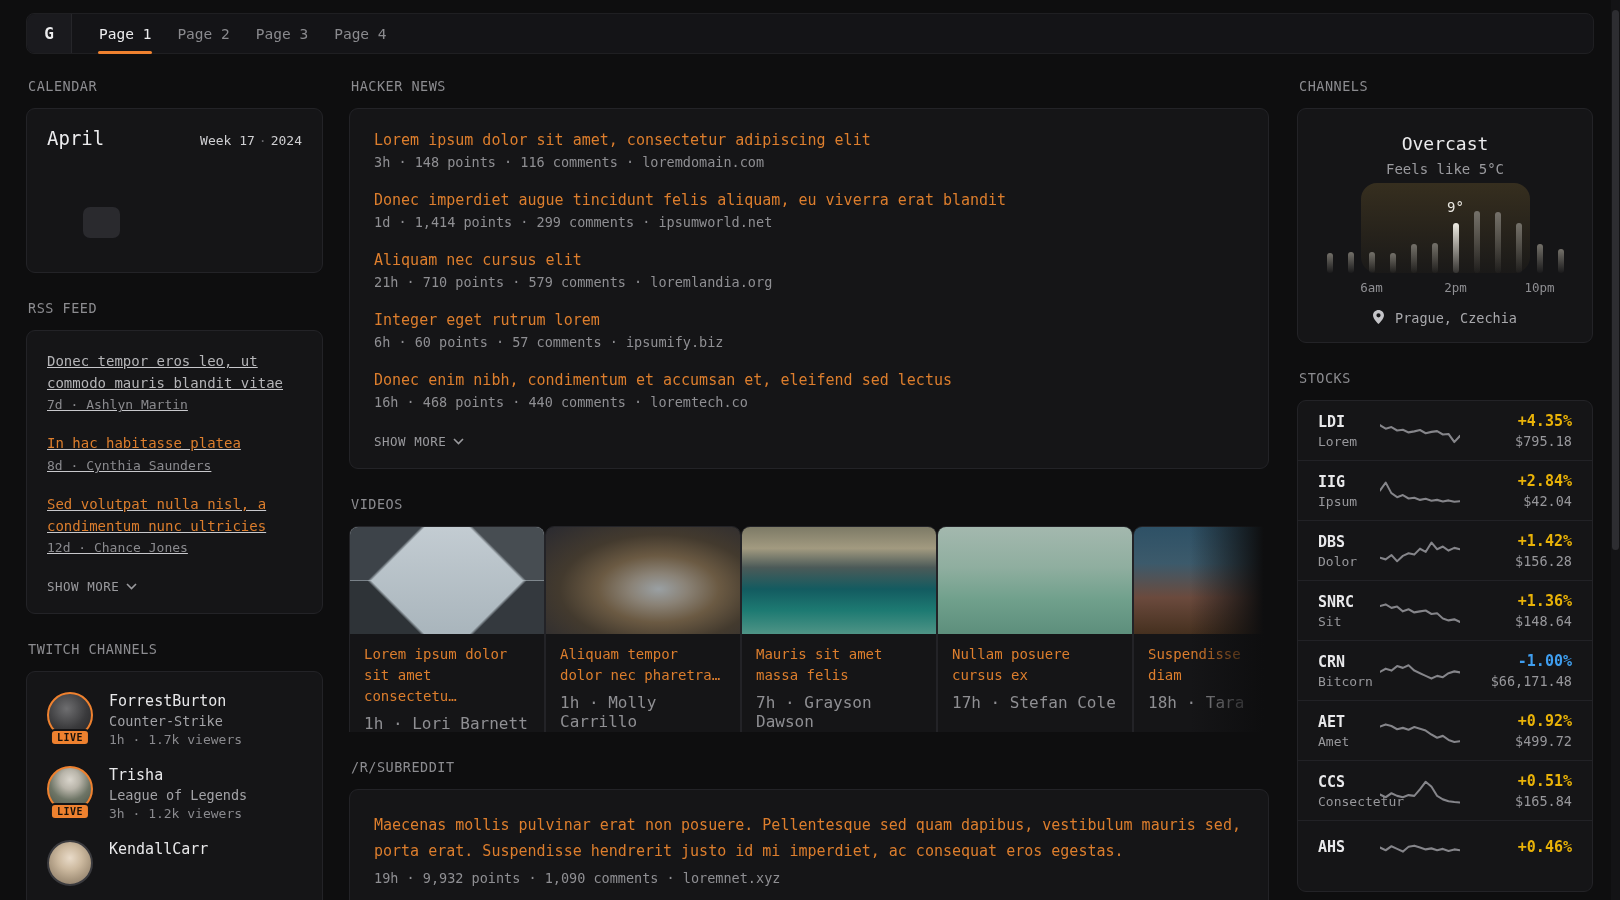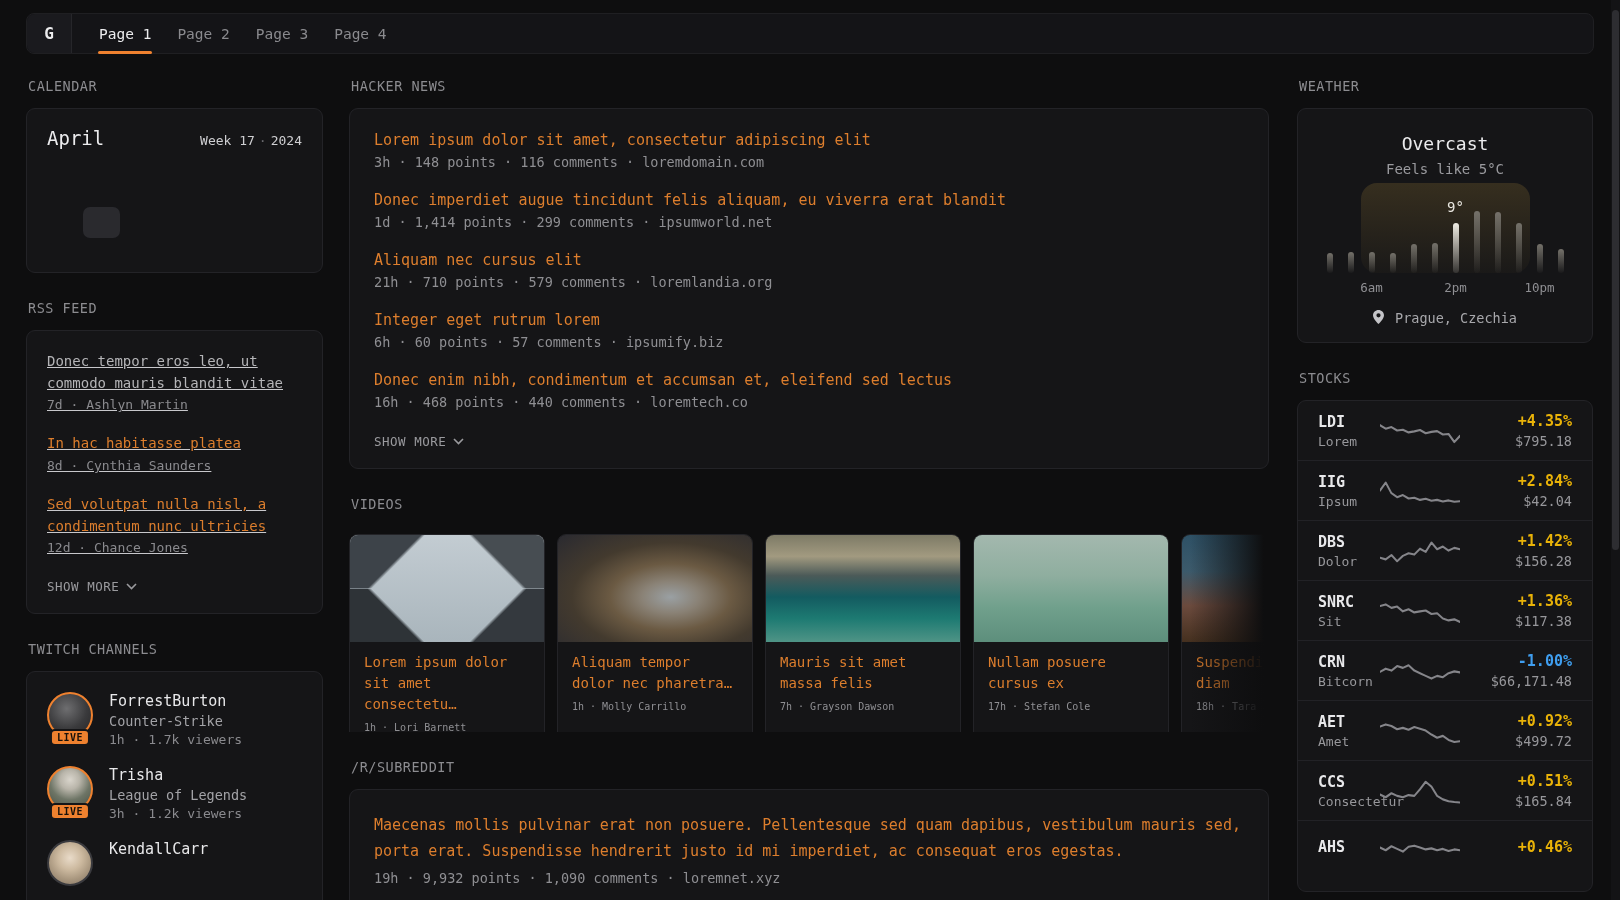--- a/index.html
+++ b/index.html
@@ -101,39 +101,39 @@
   .hn-title { font-size:15px; color:#dd7e2d; }
   .hn-meta { font-size:13.5px; color:#8f8f93; margin-top:5px; }
   .arrow { color:#dd7e2d; }
 
   .sr-card { padding:22px 24px; height:152px; }
   .sr-title { font-size:15px; color:#dd7e2d; line-height:1.75; cursor:pointer; }
   .sr-meta { font-size:13.5px; color:#8f8f93; margin-top:5px; }
 
   
   .videos-row { position:relative; overflow:hidden; height:206px; }
-  .videos-track { display:flex; gap:12px; position:absolute; left:0; top:8px; }
+  .videos-track { display:flex; gap:0; position:absolute; left:0; top:0; }
   .video-card {
     width:196px; flex:none; background:#151517; border:1px solid #232327;
     border-radius:9px; overflow:hidden; cursor:pointer;
   }
   .thumb { width:100%; height:107px; }
   .t1 { background:
         linear-gradient(135deg,#3d4349 47%,rgba(0,0,0,0) 50%) top left / 50% 50% no-repeat,
         linear-gradient(-135deg,#474d52 47%,rgba(0,0,0,0) 50%) top right / 50% 50% no-repeat,
         linear-gradient(45deg,#2e3337 47%,rgba(0,0,0,0) 50%) bottom left / 50% 50% no-repeat,
         linear-gradient(-45deg,#34393e 47%,rgba(0,0,0,0) 50%) bottom right / 50% 50% no-repeat,
         linear-gradient(180deg,#c3ccd2 0%,#a9b5bc 100%); }
   .t2 { background:radial-gradient(ellipse at 58% 58%, #9aa0a3 0%, #8a8276 18%, #6b5a43 38%, #433a2e 62%, #2a2a30 100%); }
   .t3 { background:linear-gradient(180deg,#7d7a66 0%,#a29a80 20%,#4b5a58 38%,#135b60 58%,#1d7a72 78%,#4f9486 100%); }
   .t4 { background:linear-gradient(180deg,#a3b8ae 0%,#8fae9f 38%,#70a08c 68%,#5d8f7c 100%); }
   .t5 { background:linear-gradient(180deg,#2e5166 0%,#3c5a6b 34%,#6b4a3d 66%,#45301f 100%); }
   .video-body { padding:10px 14px 14px; }
   .video-title { font-size:14px; color:#dd7e2d; line-height:1.5; min-height:42px; white-space:pre-line; }
-  .video-meta { font-size:10px; color:#8f8f93; margin-top:7px; }
+  .video-meta { font-size:16px; color:#8f8f93; margin-top:7px; }
   .videos-fade {
     position:absolute; right:-1px; top:0; bottom:0; width:80px; pointer-events:none;
     background:linear-gradient(90deg, rgba(14,14,15,0) 0%, #0e0e0f 92%);
   }
 
   
   .weather-card { padding:24px 20px 16px; text-align:center; }
   .w-cond { font-size:18px; color:#ececee; }
   .w-feels { font-size:14px; color:#9a9a9e; margin-top:7px; }
   .w-chart {
@@ -410,21 +410,21 @@
             <div class="sr-meta"><span>19h · 9,932 points · 1,090 comments · loremnet.xyz</span> <span class="arrow"></span></div>
           </div>
         </div>
     </div>
 
   </section>
 
   <section class="col-right">
 
     <div class="widget">
-      <h2 class="heading">WEATHER</h2>
+      <h2 class="heading">CHANNELS</h2>
       <div class="card weather-card">
         <div class="w-cond">Overcast</div>
         <div class="w-feels">Feels like 5°C</div>
         <div class="w-chart" id="w-chart">
             <div class="w-high" style="left: 34px; width: 169px;"></div>
             <div class="w-bar" style="height: 20px;"></div>
             <div class="w-bar" style="height: 21px;"></div>
             <div class="w-bar" style="height: 21px;"></div>
             <div class="w-bar" style="height: 20px;"></div>
             <div class="w-bar" style="height: 29px;"></div>
@@ -497,21 +497,21 @@
           <div class="stock-row">
             <div class="s-left">
               <div class="s-sym">SNRC</div>
               <div class="s-name">Sit</div>
             </div>
             <svg class="s-spark" viewBox="0 0 100 36" preserveAspectRatio="none">
               <polyline points="0.0,12.4 7.1,10.6 14.3,14.5 21.4,13.0 28.6,18.4 35.7,16.0 42.9,19.6 50.0,18.4 57.1,17.5 64.3,21.4 71.4,20.5 78.6,26.5 85.7,28.6 92.9,27.4 100.0,30.4"></polyline>
             </svg>
             <div class="s-right">
               <div class="s-chg">+1.36%</div>
-              <div class="s-price">$117.38</div>
+              <div class="s-price">$148.64</div>
             </div>
           </div>
           <div class="stock-row neg">
             <div class="s-left">
               <div class="s-sym">CRN</div>
               <div class="s-name">Bitcorn</div>
             </div>
             <svg class="s-spark" viewBox="0 0 100 36" preserveAspectRatio="none">
               <polyline points="0.0,19.0 7.1,15.4 14.3,17.5 21.4,12.4 28.6,14.5 35.7,11.5 42.9,17.5 50.0,20.5 57.1,23.5 64.3,26.5 71.4,23.5 78.6,25.0 85.7,20.5 92.9,18.4 100.0,19.6"></polyline>
             </svg>

